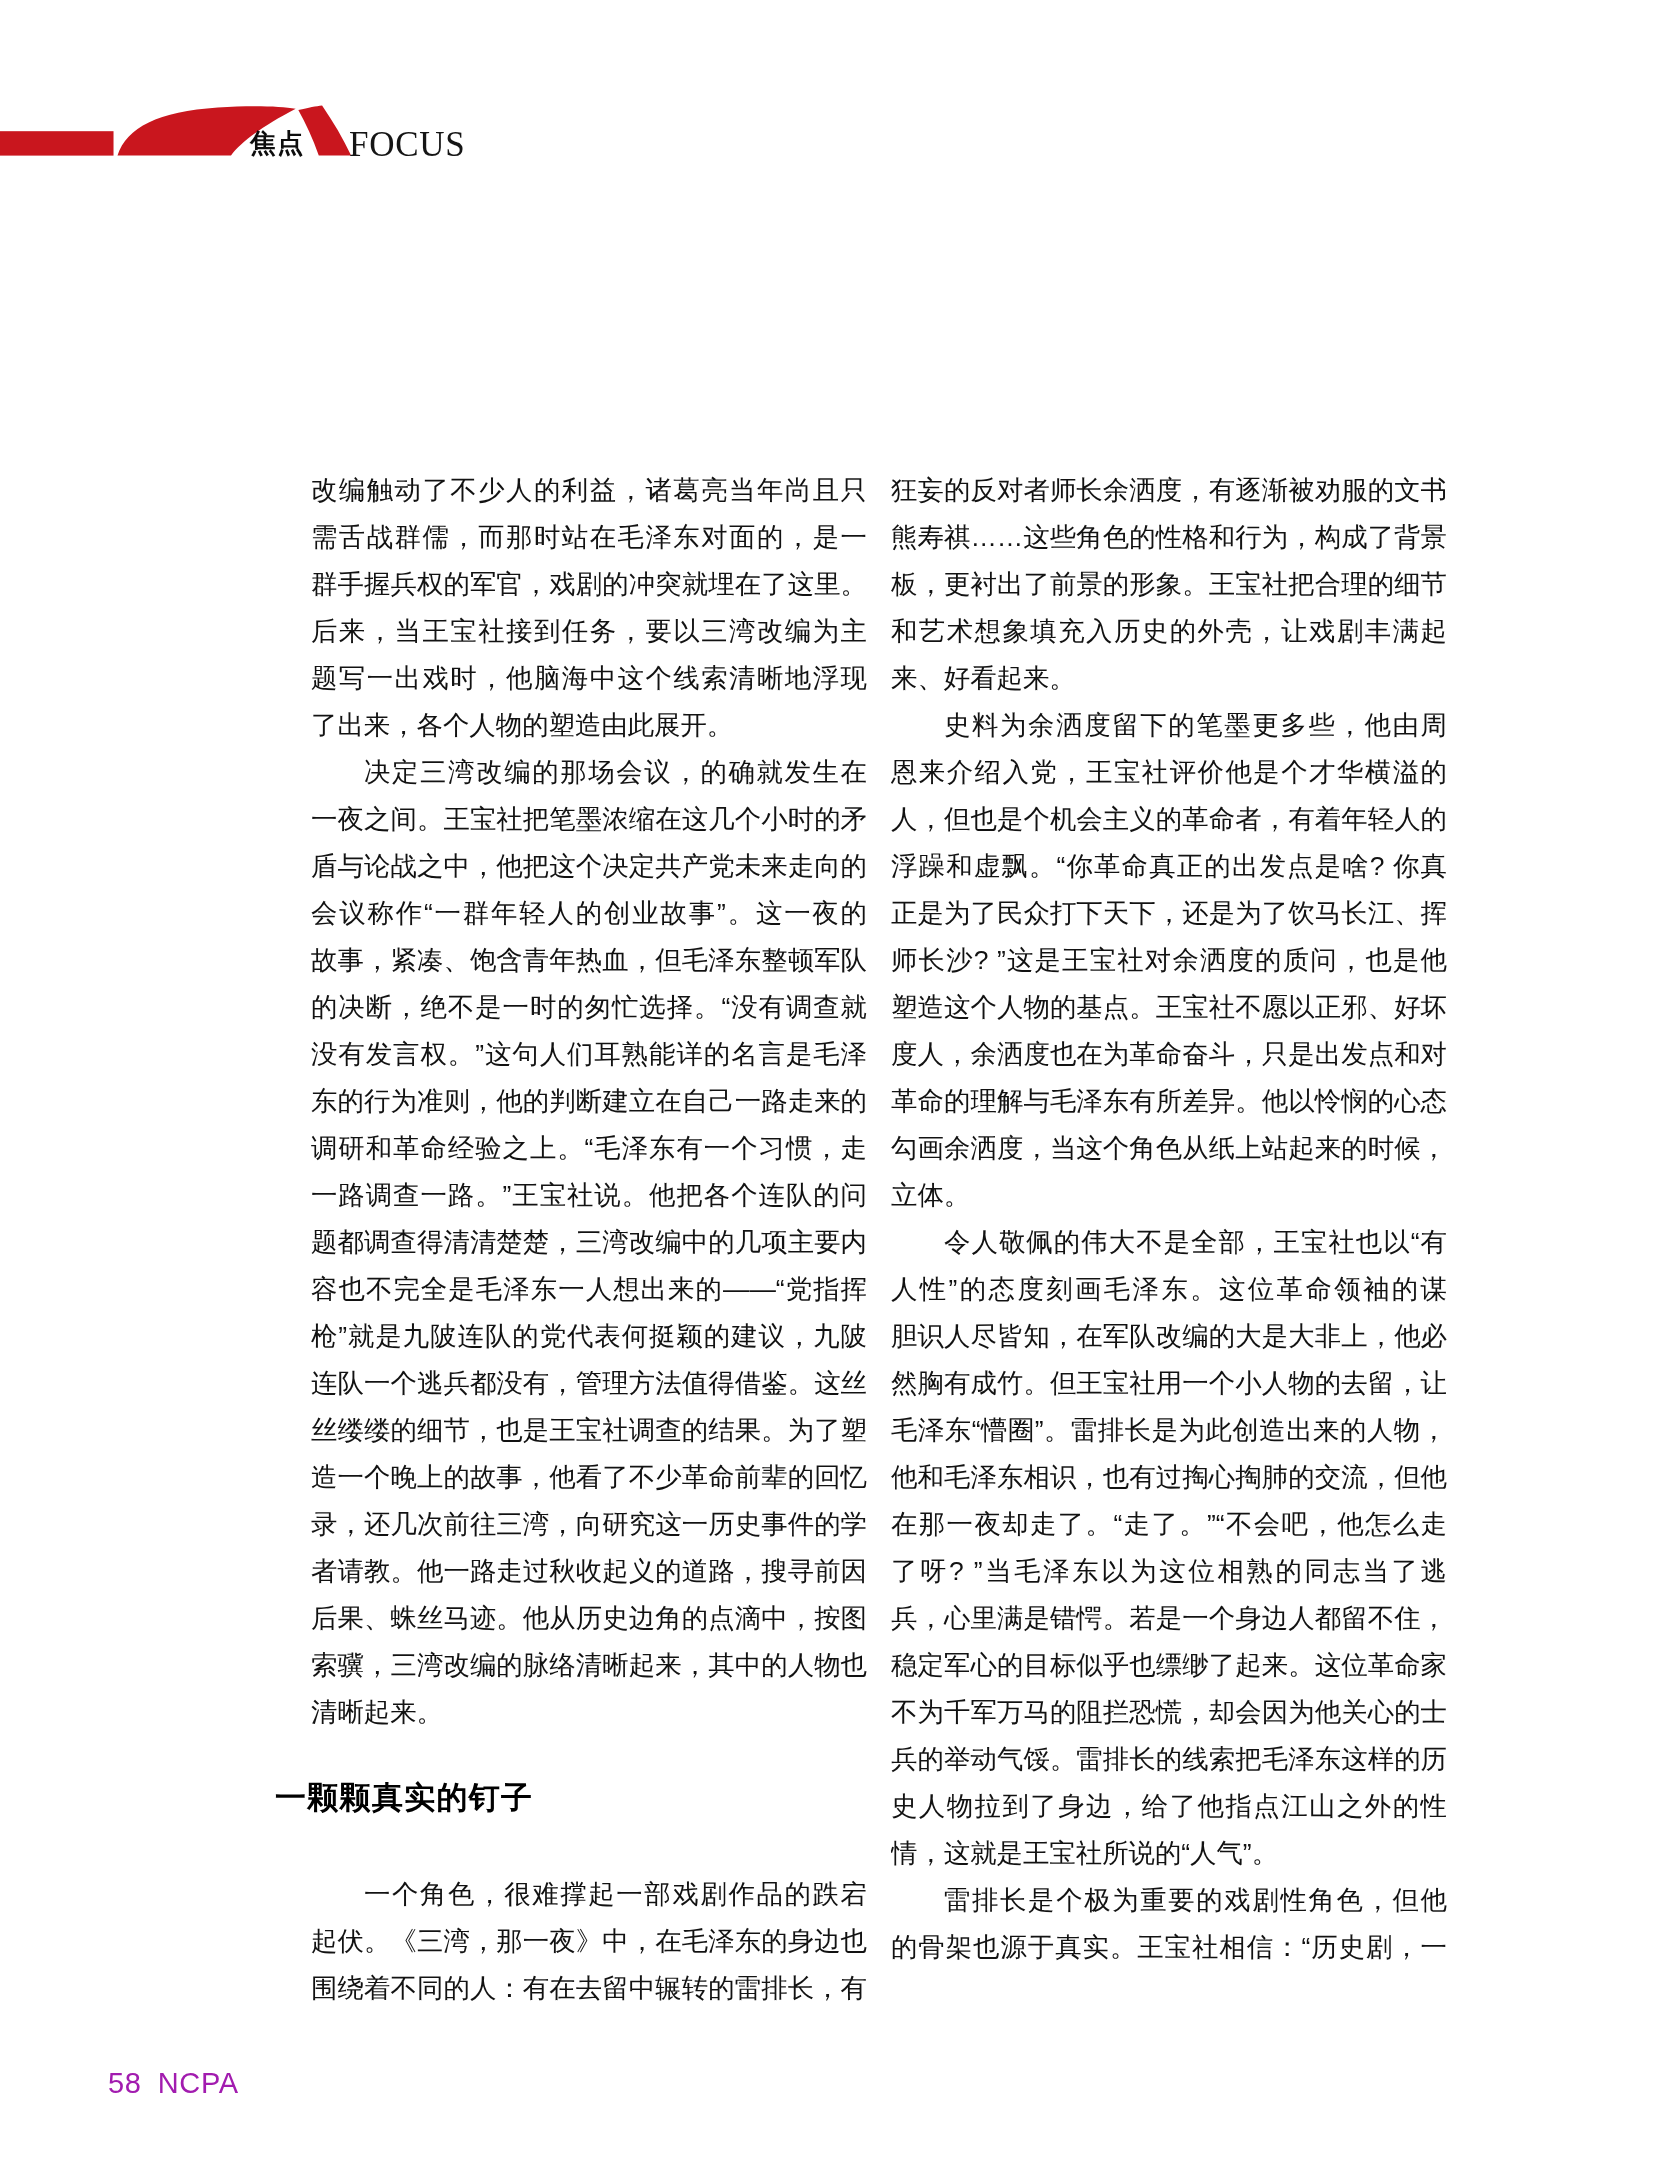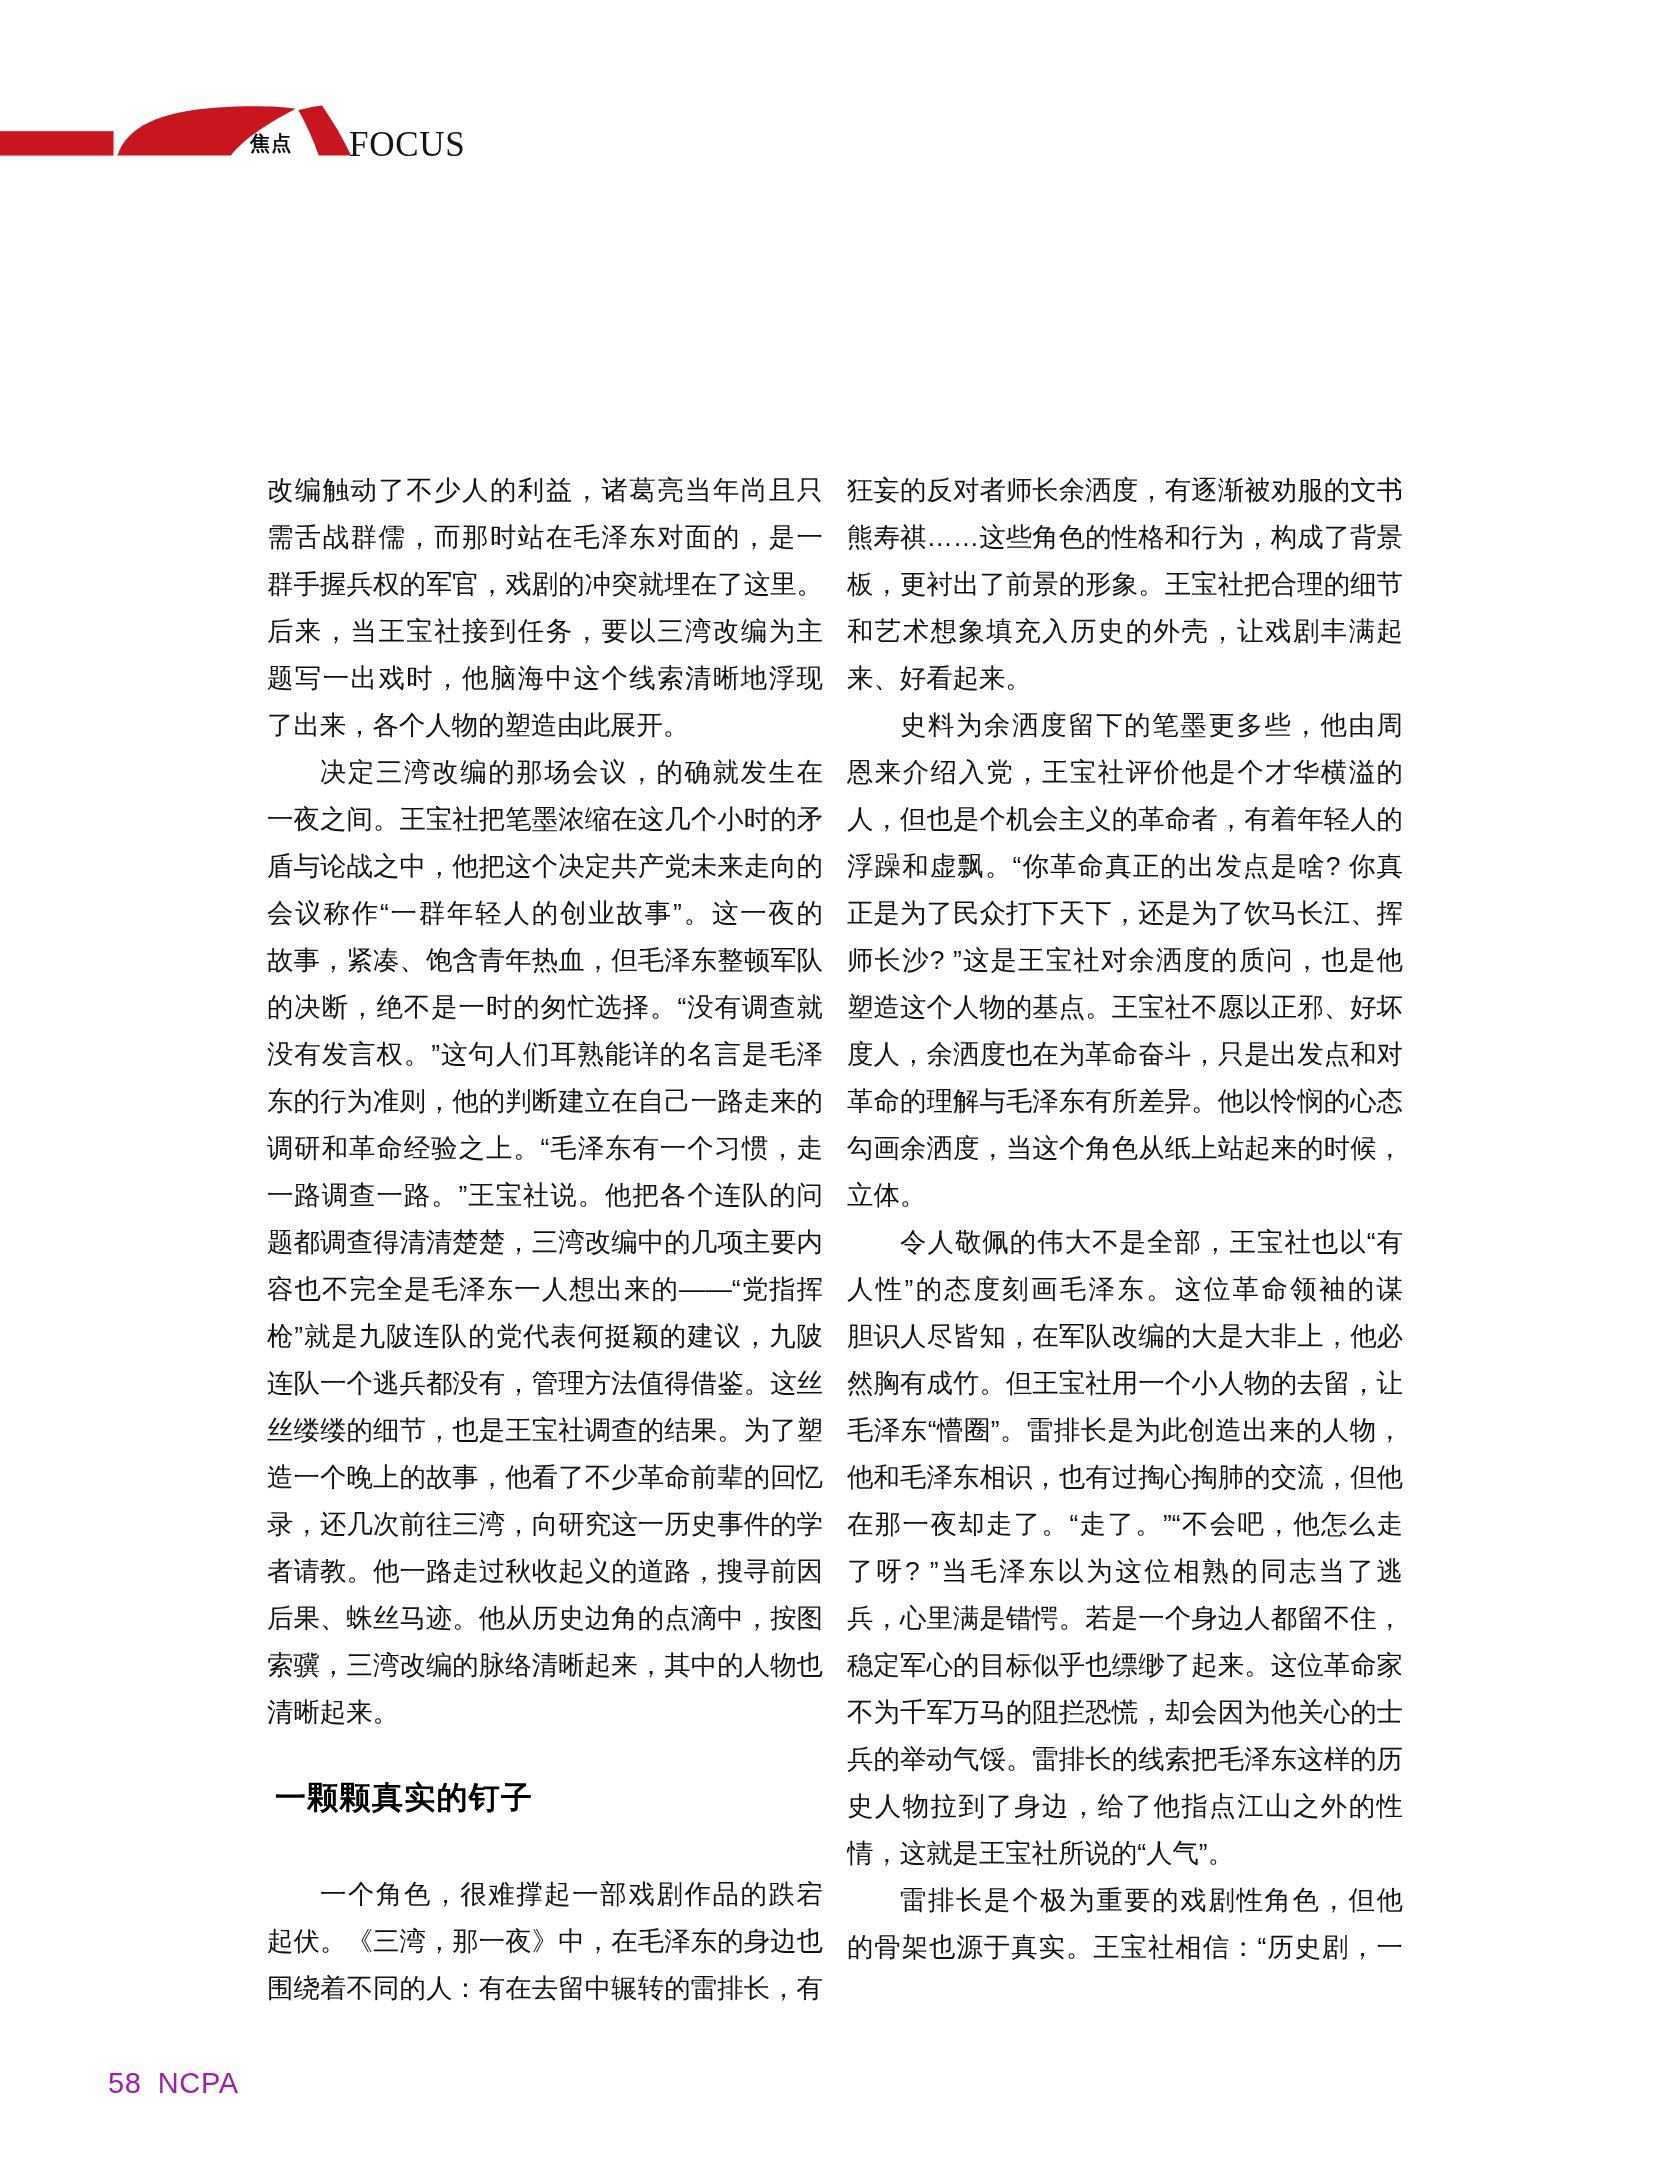--- a/index.html
+++ b/index.html
@@ -6,30 +6,30 @@
   html,body { margin:0; padding:0; background:#888; }
   .page {
     position:relative; width:1676px; height:2183px; background:#ffffff;
     font-family:"Liberation Sans", sans-serif; color:var(--ink);
     overflow:hidden; margin:0 auto;
   }
   
   .logo-svg { position:absolute; left:0; top:102px; width:462px; height:63px; }
   .logo-cn {
     position:absolute; left:250px; top:129px;
-    font-size:20px; line-height:28px; font-weight:800; letter-spacing:1.3px; color:#0d0d0d;
+    font-size:26px; line-height:28px; font-weight:800; letter-spacing:1.3px; color:#0d0d0d;
     white-space:nowrap;
   }
   .logo-en {
     position:absolute; left:349px; top:127px;
     font-family:"Liberation Serif", serif; font-size:35px; line-height:35px;
     color:#151515; letter-spacing:0.7px; white-space:nowrap;
   }
   
-  .col { position:absolute; width:556px; }
+  .col { position:absolute; width:556px;margin-left:44px; }
   .col-left  { left:267px;  top:467px; }
   .col-right { left:847px; top:467px; }
   .col-left-after { left:267px; top:1871px; }
   .line {
     height:47px; line-height:47px; font-size:26.4px; color:#121212;
     text-align:justify; text-align-last:justify; overflow:hidden;
     font-weight:400;
   }
   .line.indent { text-indent:53px; }
   .line.end { text-align-last:left; }

